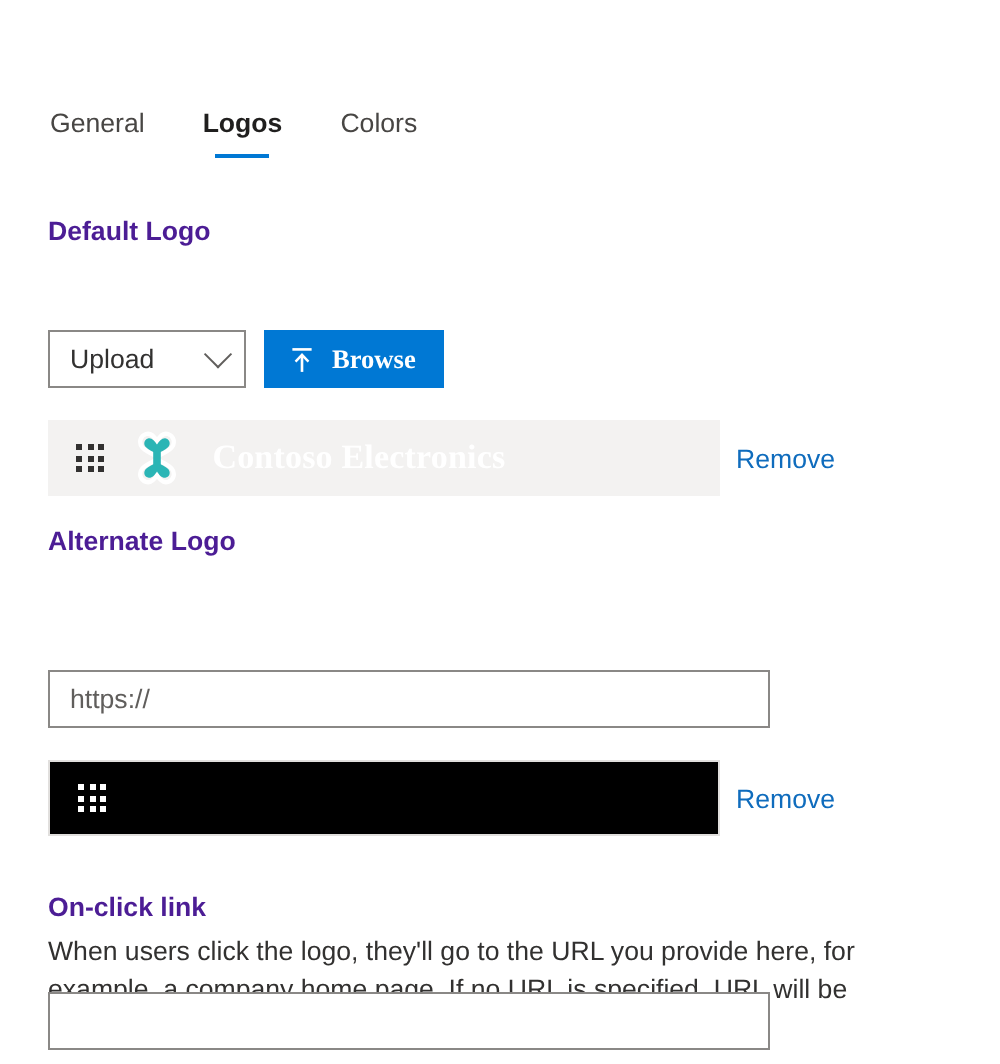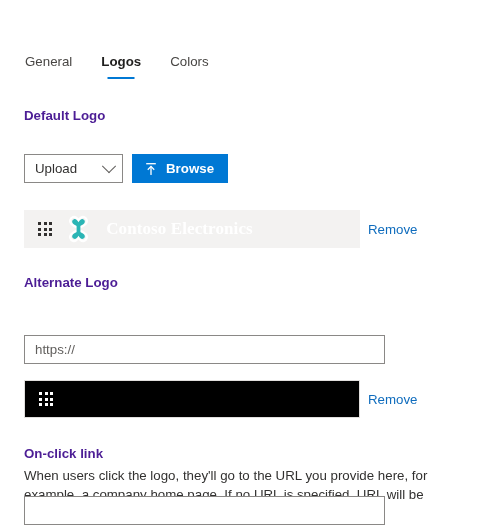--- a/index.html
+++ b/index.html
@@ -83,21 +83,21 @@
   .inline-link {
     color: #0f6cbd;
     text-decoration: none;
     cursor: pointer;
   }
 
   
   .controls-row {
     position: absolute;
     left: 24px;
-    top: 154px;
+    top: 165px;
     display: flex;
     align-items: center;
     gap: 9px;
   }
   .select-box {
     width: 99px;
     height: 29px;
     box-sizing: border-box;
     border: 1px solid #8a8886;
     background: #ffffff;
@@ -122,21 +122,21 @@
     background: #0078d4;
     color: #ffffff;
     display: flex;
     align-items: center;
     gap: 8px;
     padding: 0 14px 0 12px;
     font-size: 13.3px;
     font-weight: bold;
     cursor: pointer;
     border: none;
-    font-family: Liberation Sans, sans-serif;
+    font-family: Liberation Serif, serif;
   }
   .upload-ico {
     display: block;
     width: 14px;
     height: 14px;
   }
 
   
   .preview-row {
     position: absolute;
@@ -267,21 +267,21 @@
         <path d="M5 26 C2 25 1.2 21.5 3.2 19.2 C5 17.2 8 16 10.5 14.8 C13 16 16 17.2 17.8 19.2 C19.8 21.5 19 25 16 26 C13.6 26.8 11.8 24.7 10.5 22.5 C9.2 24.7 7.4 26.8 5 26 Z" fill="none" stroke="#ffffff" stroke-width="2.2"></path>
         <path d="M6 4.2 C4 4.8 3.6 7 4.9 8.5 C6.2 9.9 8.6 10.9 10.5 11.8 C12.4 10.9 14.8 9.9 16.1 8.5 C17.4 7 17 4.8 15 4.2 C13.2 3.7 11.6 5.5 10.5 7.3 C9.4 5.5 7.8 3.7 6 4.2 Z" fill="#2bb5b5"></path>
         <path d="M6 23.8 C4 23.2 3.6 21 4.9 19.5 C6.2 18.1 8.6 17.1 10.5 16.2 C12.4 17.1 14.8 18.1 16.1 19.5 C17.4 21 17 23.2 15 23.8 C13.2 24.3 11.6 22.5 10.5 20.7 C9.4 22.5 7.8 24.3 6 23.8 Z" fill="#2bb5b5"></path>
         <rect x="8.6" y="10" width="3.8" height="8" fill="#2bb5b5"></rect>
       </svg>
       <span class="logo-word">Contoso Electronics</span>
     </div>
     <a class="remove-link">Remove</a>
   </div>
 
-  <div class="section-label" style="top:275px;">Alternate Logo</div>
+  <div class="section-label" style="top:263px;">Alternate Logo</div>
 
   <input class="text-input" style="top: 335px;" placeholder="https://">
 
   <div class="preview-row" style="top:380px;">
     <div class="preview-bar dark">
       <span class="waffle on-dark">
         <i></i>
           <i></i>
           <i></i>
           <i></i>

